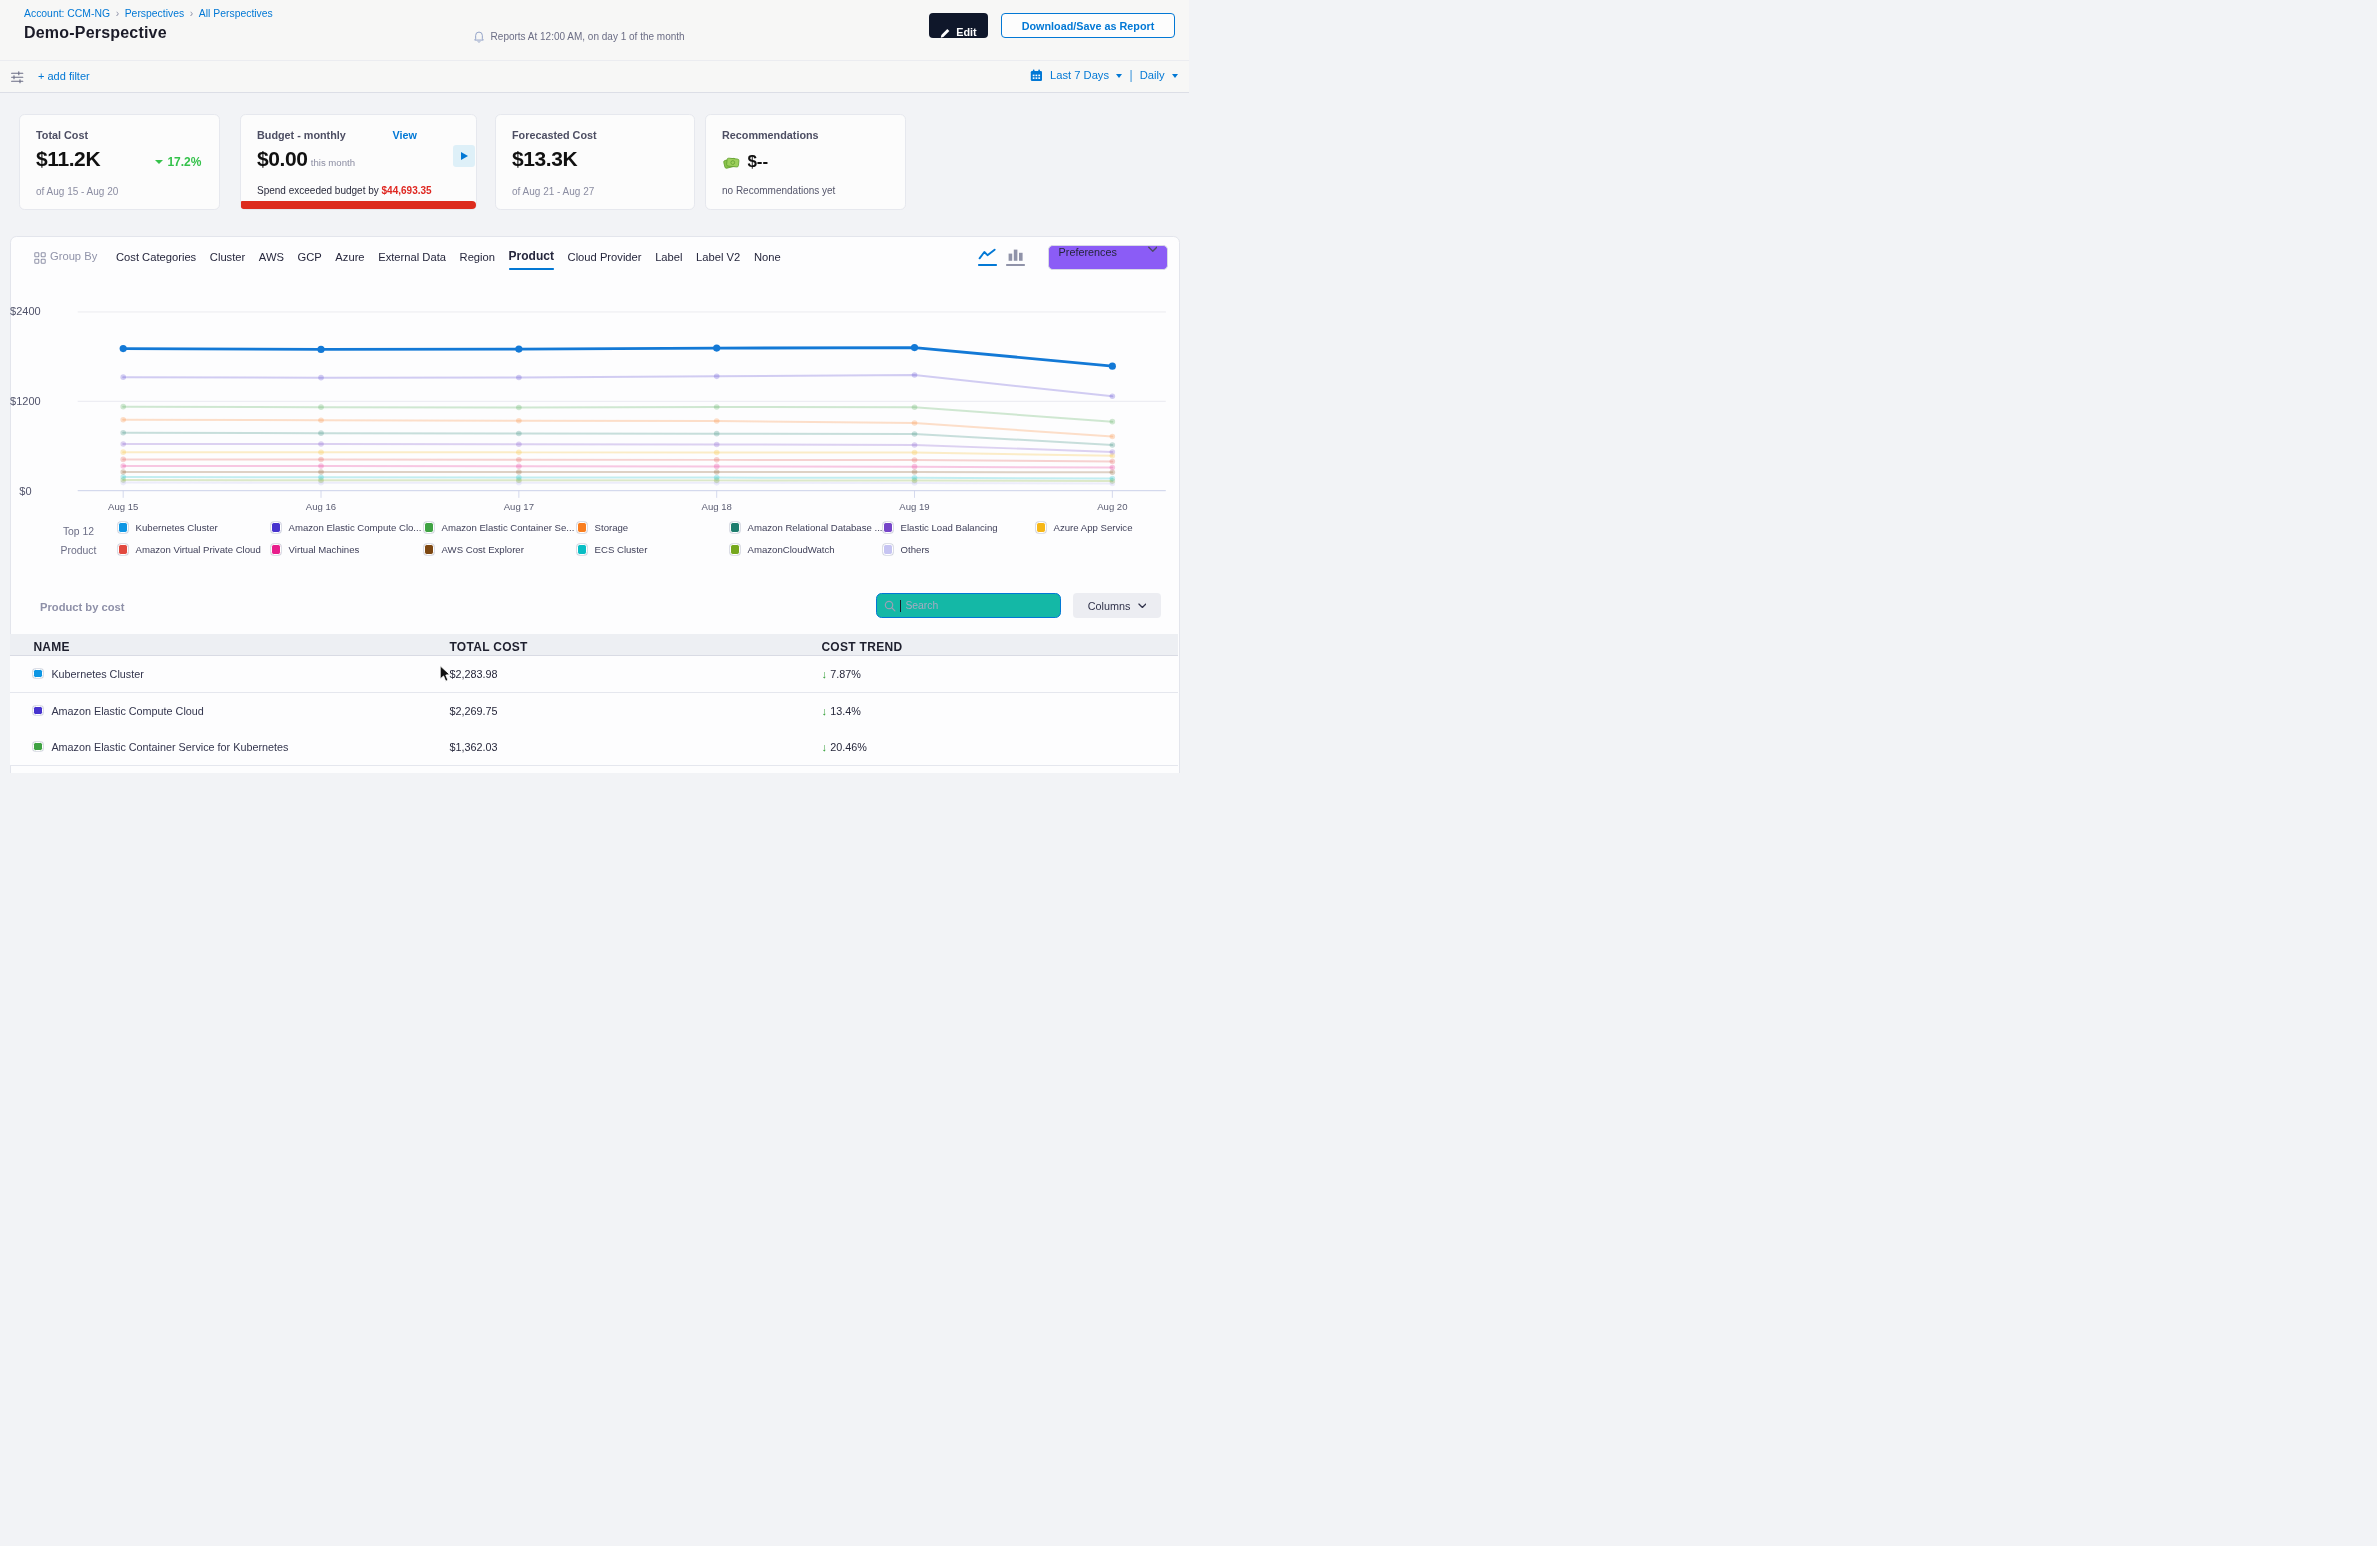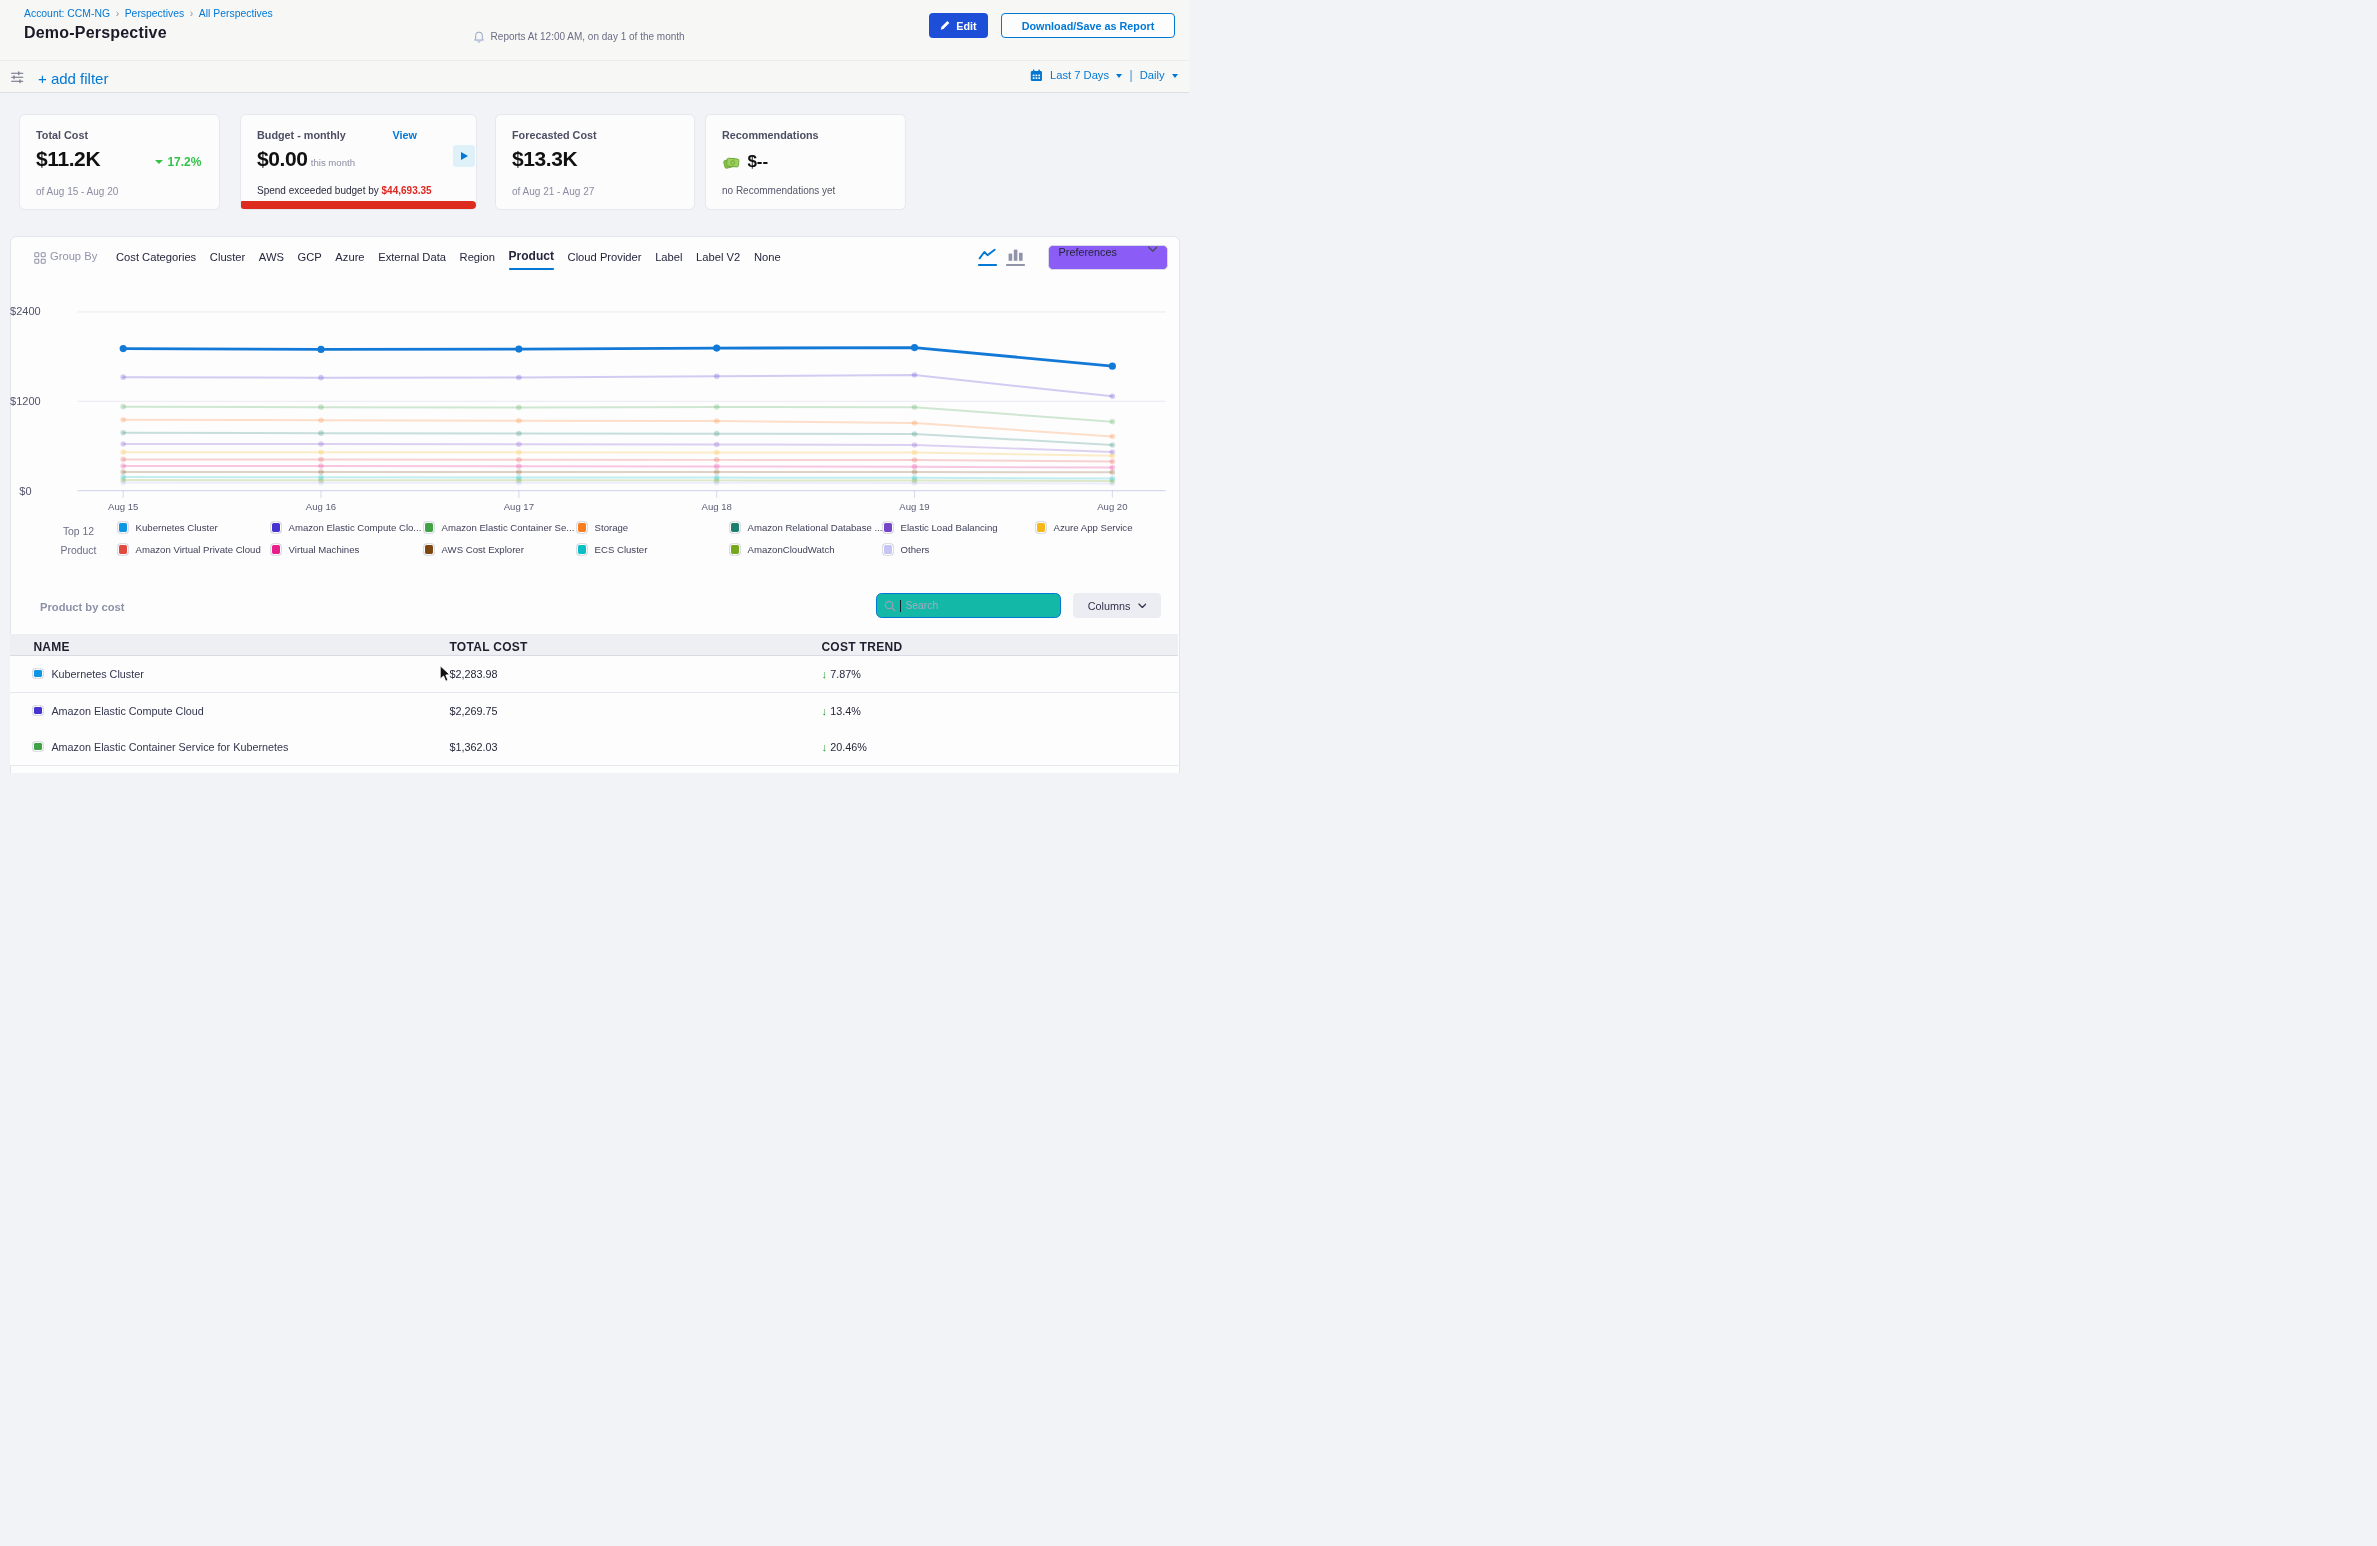--- a/index.html
+++ b/index.html
@@ -8,27 +8,27 @@
 
   
   .header { position:absolute; top:0; left:0; width:1189px; height:60px; background:#f7f7f6; }
   .breadcrumb { position:absolute; top:8px; left:24px; font-size:10.4px; display:flex; gap:5.6px; align-items:center; }
   .breadcrumb a { color:#0278d5; text-decoration:none; cursor:pointer; }
   .crumb-sep { color:#8f93a9; font-size:10.4px; }
   .page-title { position:absolute; top:24px; left:24px; font-size:16px; font-weight:700; color:#1b1b28; letter-spacing:0.2px; }
   .reports-note { position:absolute; top:30px; left:473px; font-size:10px; color:#6b6d85; display:flex; align-items:center; gap:5.6px; }
   .btn { position:absolute; top:12.8px; height:25.6px; border-radius:4px; font-size:10.8px; font-weight:600;
          display:flex; align-items:center; justify-content:center; gap:5.6px; cursor:pointer; }
-  .btn-edit { left:929px; width:59px; background:#1d4ed8; color:#fff; }
+  .btn-edit { left:929px; width:59px; background:#0f172a; color:#fff;align-items:flex-end; }
   .btn-download { left:1001px; width:174px; background:#fdfdfd; color:#0278d5; border:1.2px solid #0278d5; }
 
   
   .filterbar { position:absolute; top:60px; left:0; width:1189px; height:33px; background:#f7f7f6;
                border-top:0.8px solid #ebecf0; border-bottom:0.8px solid #dcdee6; }
-  .add-filter { position:absolute; left:38px; top:8.8px; font-size:15px; color:#0278d5; cursor:pointer;text-align:right; }
+  .add-filter { position:absolute; left:38px; top:8.8px; font-size:11px; color:#0278d5; cursor:pointer;text-align:right; }
   .sliders { position:absolute; left:10.4px; top:8.8px; }
   .range-group { position:absolute; right:11.2px; top:7.2px; display:flex; align-items:center; gap:7.2px; color:#0278d5; font-size:11.2px; }
   .caret-down { width:0; height:0; border-left:3.6px solid transparent; border-right:3.6px solid transparent; border-top:4.4px solid #0278d5; margin-top:1.6px; }
   .range-sep { color:#0278d5; opacity:.8; font-size:12px; }
 
   
   .card { position:absolute; top:114px; height:96px; background:#fcfcfc; border:0.8px solid #e6e8ee; border-radius:5.6px; }
   .card h4 { font-size:10.8px; font-weight:700; color:#4d4e63; position:absolute; top:13.6px; left:16px; }
   .card .big { position:absolute; top:32px; left:16px; font-size:21px; font-weight:800; color:#111; letter-spacing:-0.4px; }
   .card .period { position:absolute; bottom:12px; left:16px; font-size:10px; color:#8b8da2; }

